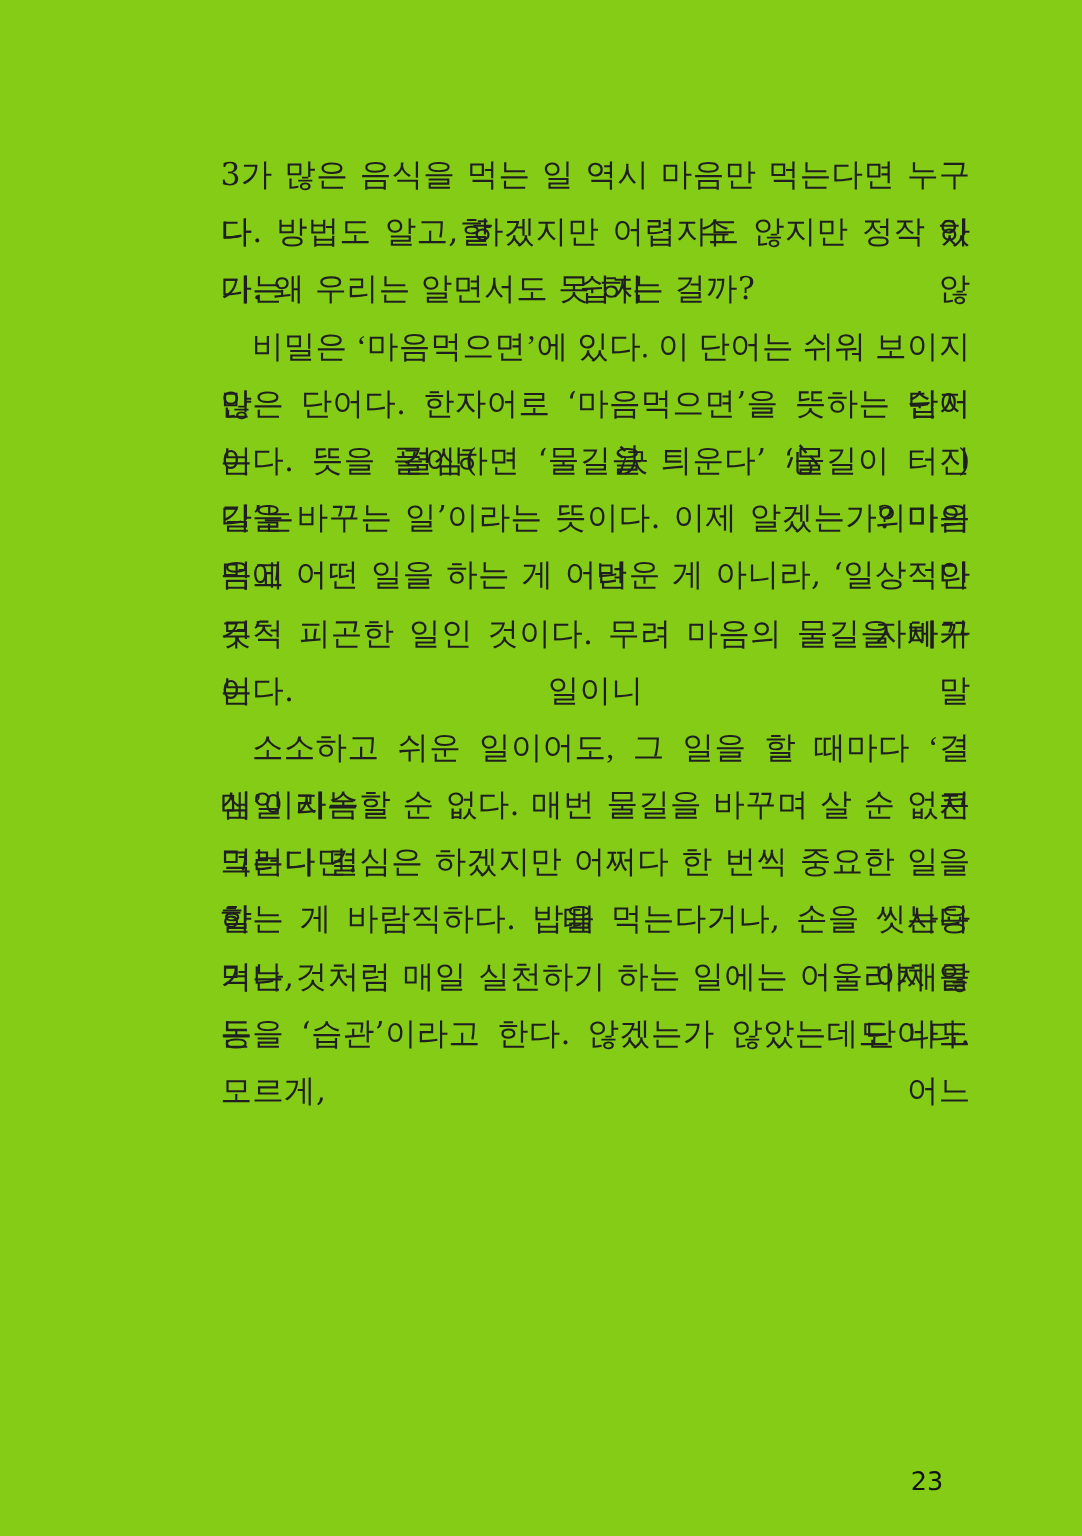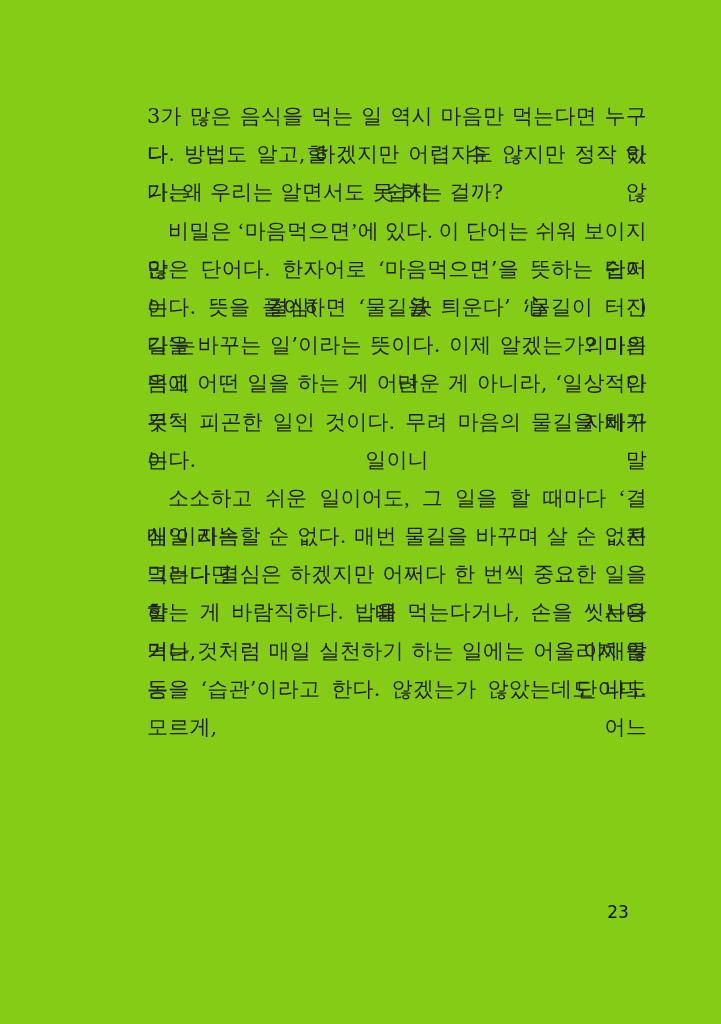--- a/index.html
+++ b/index.html
@@ -39,21 +39,21 @@
     text-align: center;
     text-align-last: left;
   }
   .para.indent .line:first-child {
     text-indent: 21px;
     font-family: Liberation Serif, serif;
   }
   .page-number {
     position: absolute;
     left: 603px;
-    top: 902px;
+    top: 978px;
     width: 30px;
     text-align: center;
     font-family: "DejaVu Sans", "Liberation Sans", sans-serif;
     font-size: 17px;
     color: #111111;
   }
 </style>
 </head>
 <body>
 

